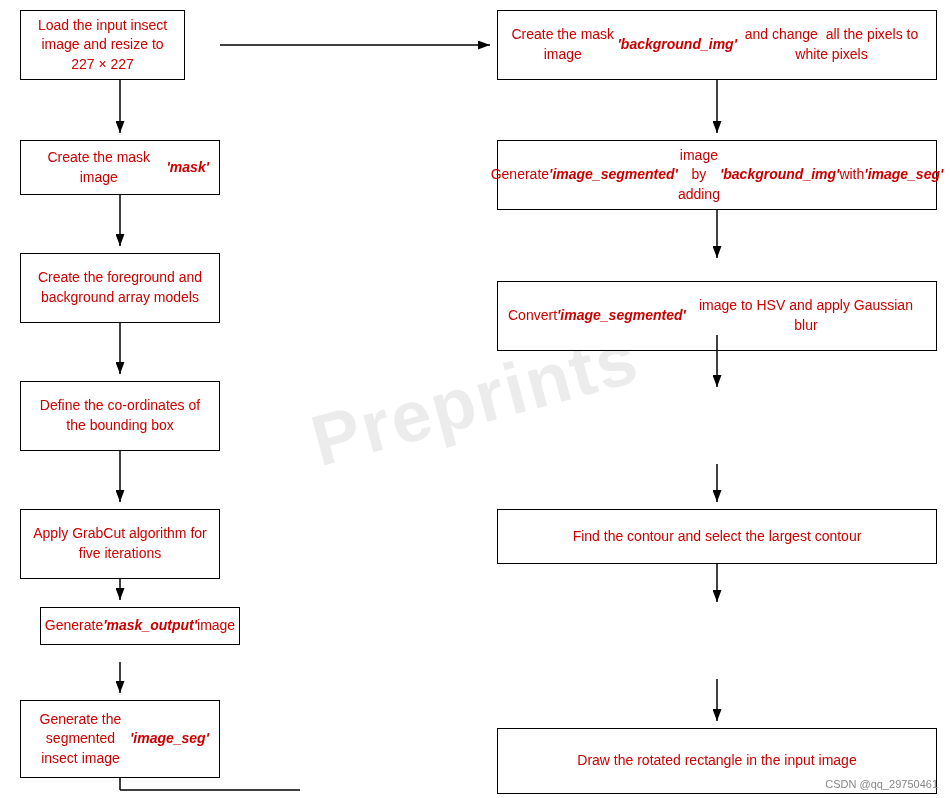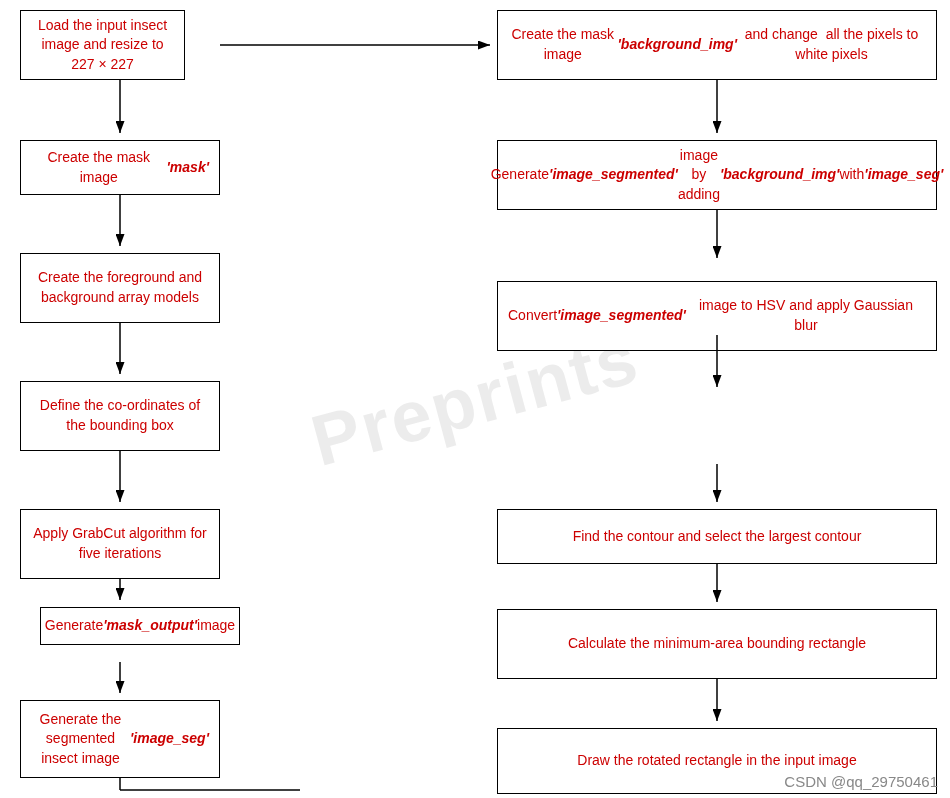--- a/index.html
+++ b/index.html
@@ -78,21 +78,21 @@
       color: rgba(150,150,150,0.18);
       white-space: nowrap;
       pointer-events: none;
       user-select: none;
       letter-spacing: 2px;
     }
     .credit {
       position: absolute;
       bottom: 8px;
       right: 12px;
-      font-size: 15px;
+      font-size: 11px;
       color: #888;
     }
   </style>
 </head>
 <body>
 
 <div class="flowchart-container">
 
   <div class="watermark">Preprints</div>
 
@@ -122,23 +122,20 @@
     Create the mask image <em>'background_img'</em> and change &nbsp;all the pixels to white pixels
   </div>
   <div class="box box-r2">
     Generate <em>'image_segmented'</em> image by adding <em>'background_img'</em> with <em>'image_seg'</em>
   </div>
   <div class="box box-r3">
     Convert <em>'image_segmented'</em> image to HSV and apply Gaussian blur
   </div>
   <div class="box box-r5">
     Find the contour and select the largest contour
-  </div>
-  <div class="box box-r6">
-    Calculate the minimum-area bounding rectangle
   </div>
   <div class="box box-r7">
     Draw the rotated rectangle in the input image
   </div>
 
   <svg class="arrows-svg">
     <defs>
       <marker id="arrowhead" markerWidth="8" markerHeight="6" refX="8" refY="3" orient="auto">
         <polygon class="arrow-head" points="0 0, 8 3, 0 6"></polygon>
       </marker>

